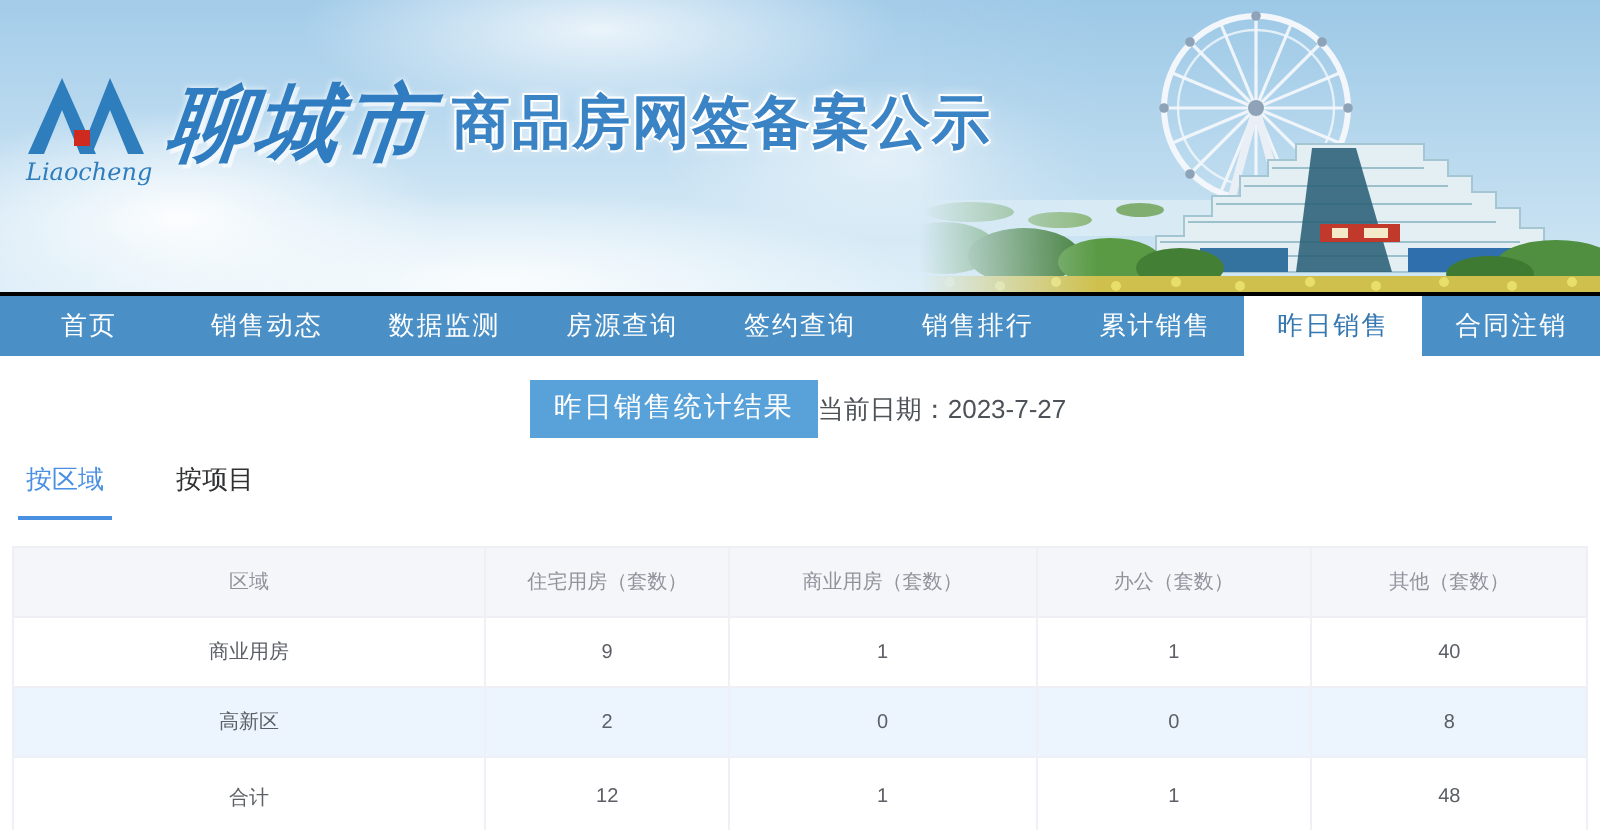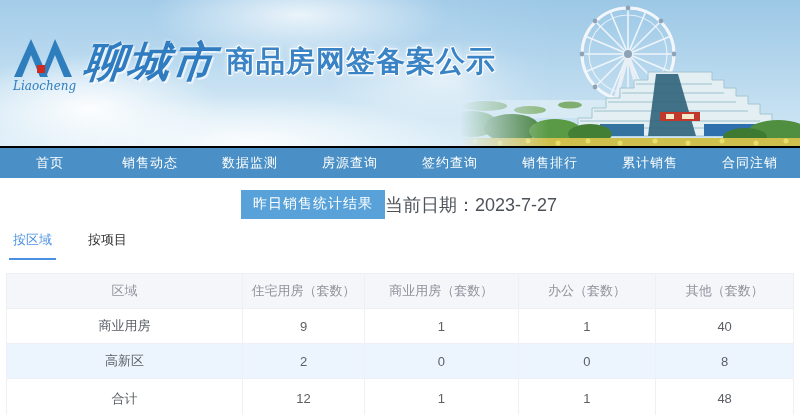--- a/index.html
+++ b/index.html
@@ -30,29 +30,29 @@
   
   .nav { display:flex; height:32px; background:#4a90c6; border-top:2px solid #000000; }
   .nav-item { flex:1; text-align:center; line-height:30px; font-size:13px; letter-spacing:1px;
     color:#fff; text-decoration:none; cursor:pointer; white-space:nowrap; }
   .nav-item.active { background:#ffffff; color:#3577b1; }
 
   
   .content { padding:0 6px; }
   .section-head { display:flex; justify-content:center; align-items:center; margin-top:12px; }
   .badge { display:inline-block; background:#58a2d9; color:#fff; font-size:14px; letter-spacing:1px; padding:5px 12px 6px; }
-  .date { color:#4d5258; font-size:18px; padding-right:2px; }
+  .date { color:#4d5258; font-size:13px; padding-right:2px; }
 
   .tabs { display:flex; gap:28px; margin-top:12px; padding-left:3px; }
   .tab { font-size:13px; color:#303133; padding:0 4px 9px; cursor:pointer; }
   .tab.active { color:#4a90e2; border-bottom:2px solid #4a90e2; }
 
   table.data-table { width:100%; border-collapse:collapse; table-layout:fixed; margin-top:13px; }
   .data-table th, .data-table td { border:1px solid #eef0f5; text-align:center; font-weight:normal;
-    height:35px; font-size:13px; }
+    height:35px; font-size:10px; }
   .data-table th { background:#f5f6fa; color:#8f939b; }
   .data-table td { color:#5c6066; background:#fff; }
   .data-table tbody tr:nth-child(even) td { background:#ecf5fd; }
   .data-table tbody tr:last-child td { height:40px; }
 </style>
 </head>
 <body>
 
 <div class="page">
 
@@ -158,20 +158,21 @@
   </header>
 
   <nav class="nav">
       <a class="nav-item">首页</a>
       <a class="nav-item">销售动态</a>
       <a class="nav-item">数据监测</a>
       <a class="nav-item">房源查询</a>
       <a class="nav-item">签约查询</a>
       <a class="nav-item">销售排行</a>
       <a class="nav-item">累计销售</a>
+      <a class="nav-item active">昨日销售</a>
       <a class="nav-item">合同注销</a>
     </nav>
 
   <main class="content">
     <div class="section-head">
       <span class="badge">昨日销售统计结果</span>
       <span class="date">当前日期：2023-7-27</span>
     </div>
 
     <div class="tabs">

